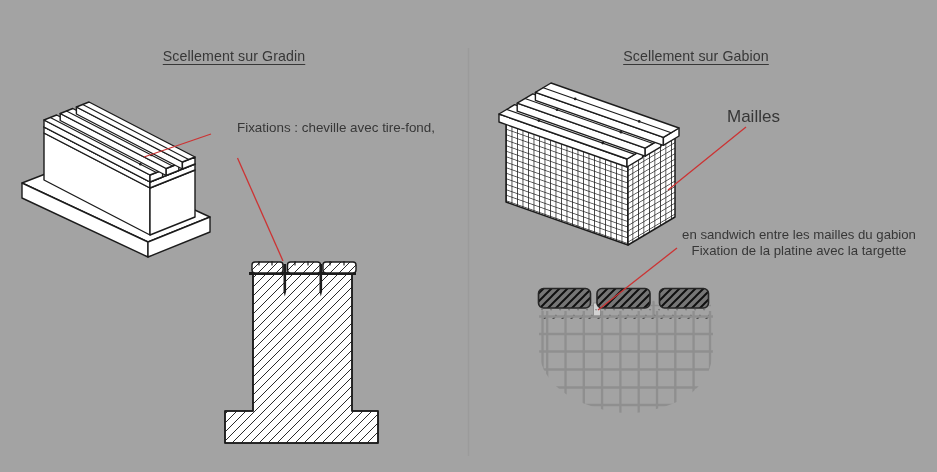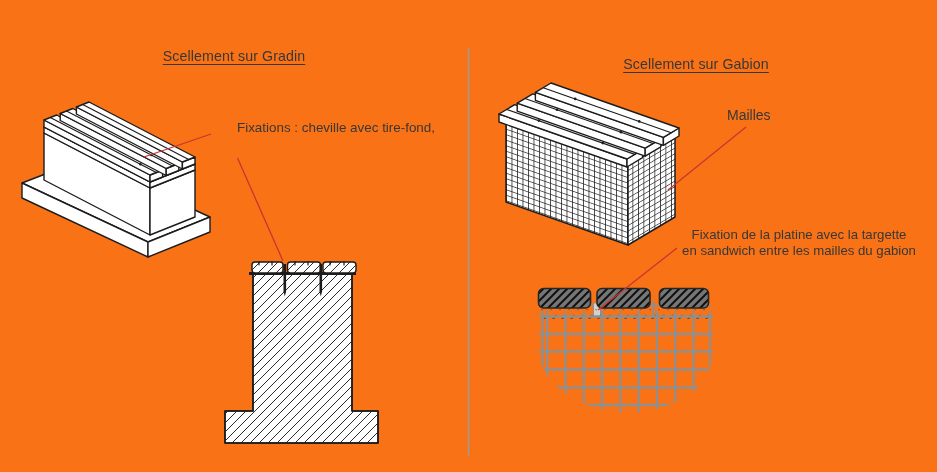--- a/index.html
+++ b/index.html
@@ -1,27 +1,27 @@
 <!DOCTYPE html>
 <html style="--leader_red: #cc3333; --line_black: #1c1c1c; --mesh_gray: #8f8f8f; --divider_gray: #9b9b9b; --text: #373737; --plank_dark: #767676;"><head>
 <meta charset="utf-8">
 <style>
   html,body{margin:0;padding:0;background:#fff;}
   .canvas{
-    position:relative;width:937px;height:472px;background:#f97316;overflow:hidden;
+    position:relative;width:937px;height:472px;background:#a3a3a3;overflow:hidden;
     font-family:"Liberation Sans", sans-serif;color:var(--text,#373737);
   }
   .art{position:absolute;left:0;top:0;width:937px;height:472px;}
   .txt{position:absolute;white-space:nowrap;}
   .title{font-size:14.2px;text-decoration:underline;text-underline-offset:3px;letter-spacing:0.1px;}
   .title-left{left:0;top:48px;width:468px;text-align:center;}
-  .title-right{left:455px;top:56px;width:482px;text-align:center;}
+  .title-right{left:455px;top:48px;width:482px;text-align:center;}
   .ann{font-size:13.4px;line-height:17.5px;}
   .ann1{left:216px;top:119px;margin-left:21px;}
-  .mailles{left:727px;top:107px;font-size:14px;}
+  .mailles{left:727px;top:107px;font-size:17px;}
   .ann2{left:663px;top:227px;width:272px;text-align:center;font-size:13.2px;line-height:16px;}
 
   
   .face{fill:#ffffff;stroke:var(--line_black,#1c1c1c);stroke-width:1.4;stroke-linejoin:round;}
   .edge{fill:none;stroke:var(--line_black,#1c1c1c);stroke-width:1.2;stroke-linecap:round;}
   .thick{fill:none;stroke:var(--line_black,#1c1c1c);stroke-width:3;}
   .leader{fill:none;stroke:var(--leader_red,#cc3333);stroke-width:1.3;}
   .divider{stroke:var(--divider_gray,#9b9b9b);stroke-width:1.5;}
   .meshline{stroke:var(--line_black,#141414);stroke-width:1.5;}
   .hatchline{stroke:#2b2b2b;stroke-width:1;}
@@ -207,17 +207,17 @@
   <div class="txt title title-left">Scellement sur Gradin</div>
   <div class="txt title title-right">Scellement sur Gabion</div>
 
   <div class="txt ann ann1">
     <div>Fixations : cheville avec tire-fond,</div>
   </div>
 
   <div class="txt mailles">Mailles</div>
 
   <div class="txt ann2">
+    <div>en sandwich entre les mailles du gabion</div>
     <div>Fixation de la platine avec la targette</div>
-    <div>en sandwich entre les mailles du gabion</div>
   </div>
 
 </div>
 
 </body></html>

